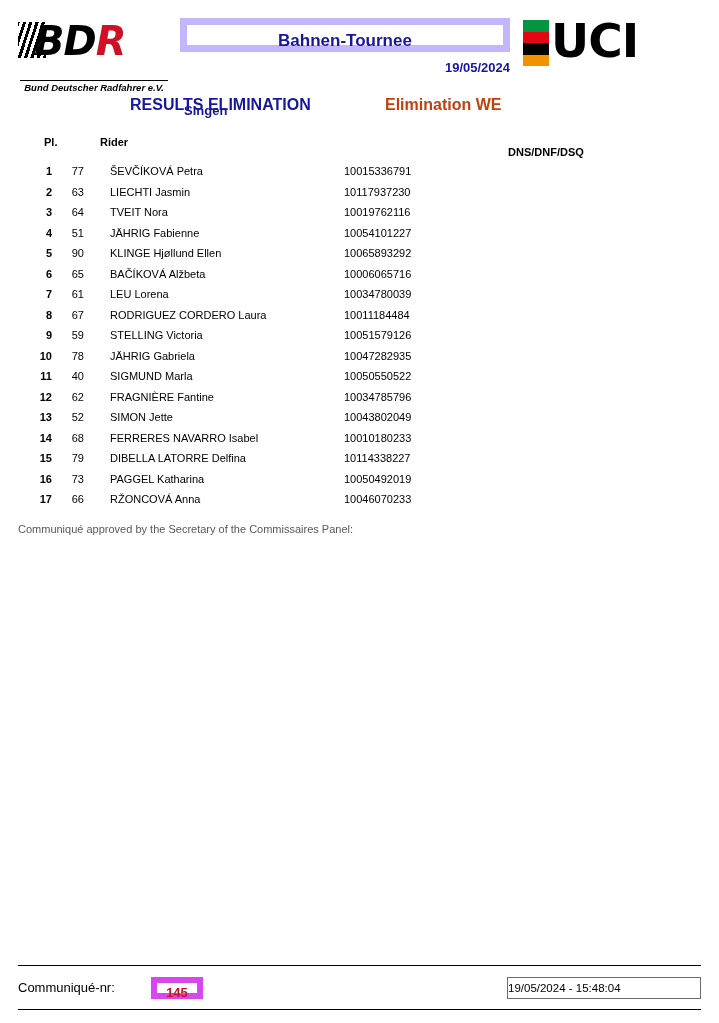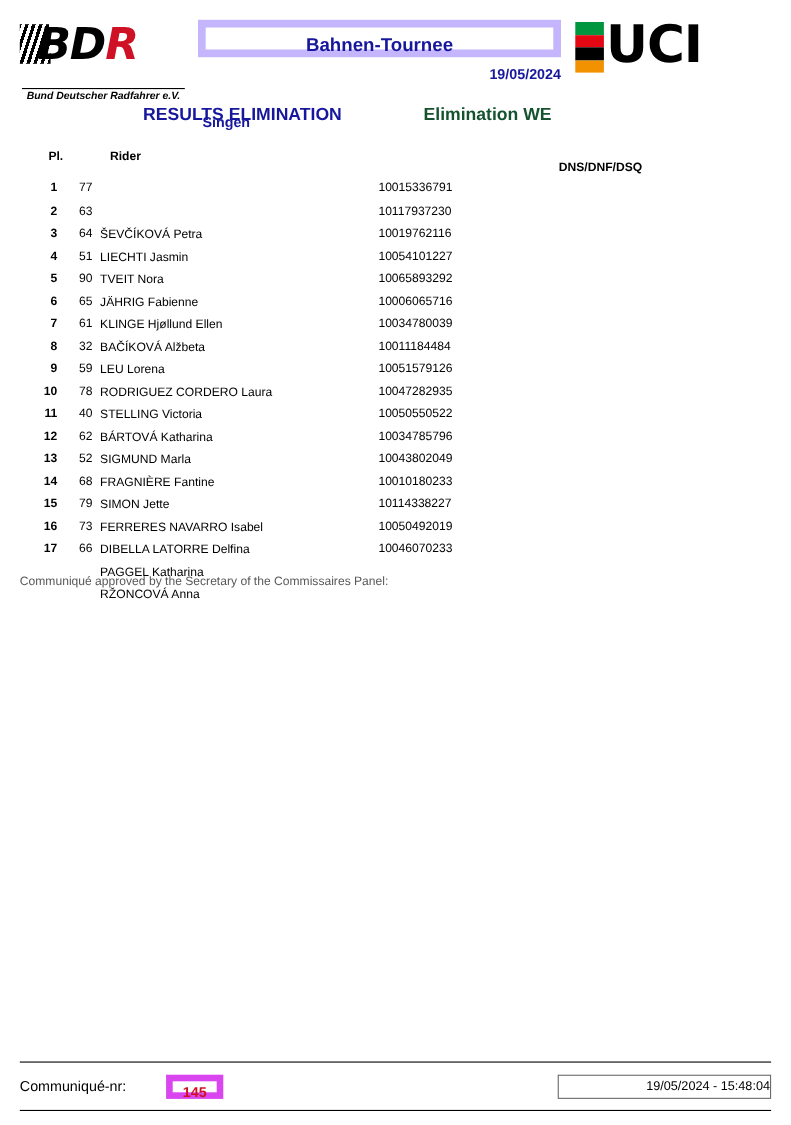--- a/index.html
+++ b/index.html
@@ -157,21 +157,21 @@
     font-size: 16px;
     font-weight: bold;
     color: #16179c;
   }
   .event-title {
     position: absolute;
     left: 385px;
     top: 96px;
     font-size: 16px;
     font-weight: bold;
-    color: #14532d;
+    color: #c2410c;
   }
 
   
   .col-headers {
     position: absolute;
     left: 18px;
     top: 136px;
     width: 683px;
     height: 16px;
     font-size: 11px;
@@ -203,24 +203,23 @@
   }
   .row .bib {
     position: absolute;
     left: 44px;
     width: 22px;
     text-align: right;
     color: #000;
   }
   .row .rider {
     position: absolute;
-    left: 73px;
+    left: 92px;
     color: #000;
     white-space: nowrap;
-    margin-top: 42px;
   }
   .row .uciid {
     position: absolute;
     left: 290px;
     color: #000;
     margin-left: 36px;
   }
 
   .communique-note {
     position: absolute;
@@ -273,21 +272,21 @@
     position: absolute;
     left: 489px;
     top: 0px;
     width: 194px;
     height: 22px;
     border: 1px solid #6a6a6a;
     box-sizing: border-box;
   }
   .footer-ts-box span {
     display: block;
-    text-align: right;
+    text-align: left;
     line-height: 20px;
     font-size: 11.5px;
     color: #000;
   }
   .bottom-rule {
     position: absolute;
     left: 18px;
     top: 1009px;
     width: 683px;
     border-top: 1.4px solid #000;
@@ -379,36 +378,36 @@
 
     <div class="row">
       <div class="pl">7</div>
       <div class="bib">61</div>
       <div class="rider">LEU Lorena</div>
       <div class="uciid">10034780039</div>
     </div>
 
     <div class="row">
       <div class="pl">8</div>
-      <div class="bib">32</div>
+      <div class="bib">67</div>
       <div class="rider">RODRIGUEZ CORDERO Laura</div>
       <div class="uciid">10011184484</div>
     </div>
 
     <div class="row">
       <div class="pl">9</div>
       <div class="bib">59</div>
       <div class="rider">STELLING Victoria</div>
       <div class="uciid">10051579126</div>
     </div>
 
     <div class="row">
       <div class="pl">10</div>
       <div class="bib">78</div>
-      <div class="rider">BÁRTOVÁ Katharina</div>
+      <div class="rider">JÄHRIG Gabriela</div>
       <div class="uciid">10047282935</div>
     </div>
 
     <div class="row">
       <div class="pl">11</div>
       <div class="bib">40</div>
       <div class="rider">SIGMUND Marla</div>
       <div class="uciid">10050550522</div>
     </div>
 

